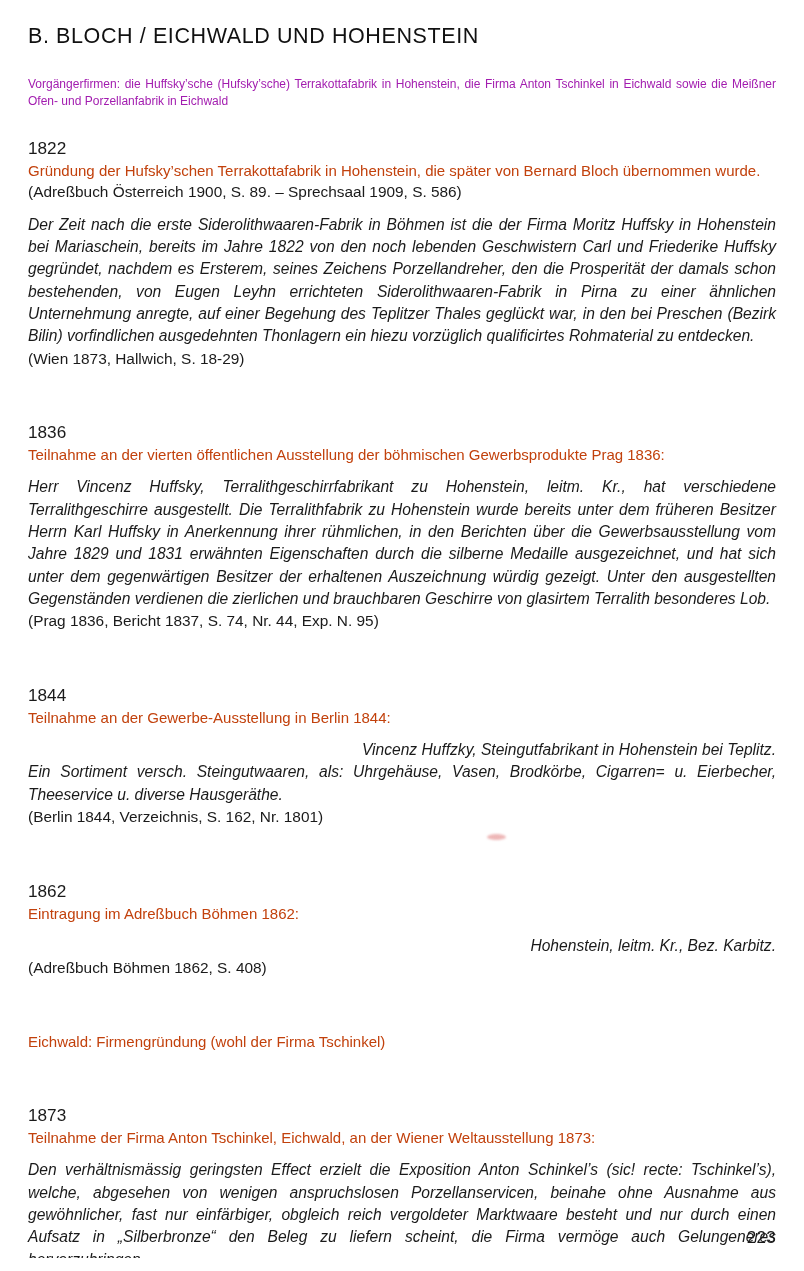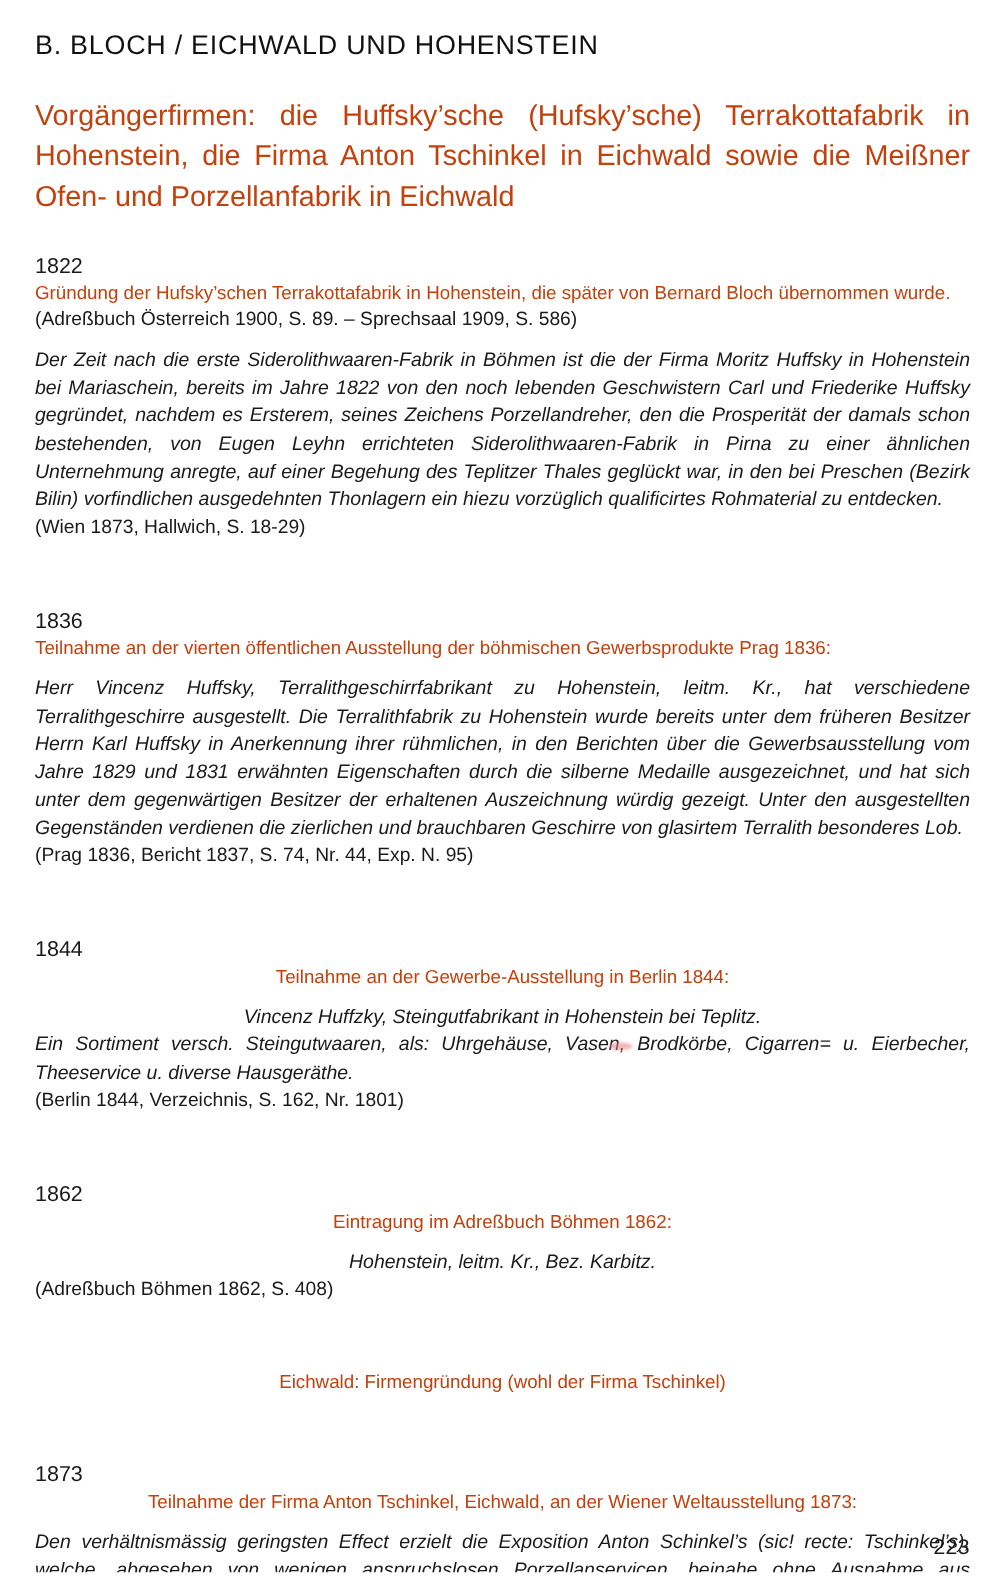--- a/index.html
+++ b/index.html
@@ -29,64 +29,64 @@
     font-size: 21.5px;
     font-weight: 400;
     letter-spacing: 0.6px;
     margin: 0 0 26px 0;
     line-height: 1.2;
     color: #111;
     white-space: pre;
   }
 
   .intro {
-    font-size: 23px;
+    font-size: 12px;
     line-height: 1.42;
     text-align: justify;
     text-justify: inter-word;
     margin: 0 0 27px 0;
-    color: #c2410c;
+    color: #a21caf;
     hyphens: none;
   }
 
   .entry {
     margin: 17px 0 10px 0;
   }
   .entry-year {
     font-size: 17.2px;
     line-height: 1.34;
     margin: 0;
     color: #1a1a1a;
   }
   .entry-lead {
     font-size: 15px;
     line-height: 1.42;
     text-align: justify;
     margin: 0;
     color: #c2410c;
   }
   .entry-lead.nojust {
-    text-align: center;
+    text-align: left;
   }
   .entry-source {
     font-size: 15.4px;
     line-height: 1.4;
     margin: 0;
     color: #1a1a1a;
   }
   .quote {
     font-style: italic;
     font-size: 15.6px;
     line-height: 1.43;
     text-align: justify;
     margin: 0;
     color: #1a1a1a;
   }
   .quote.nojust {
-    text-align: center;
+    text-align: right;
   }
   .gap-sm { height: 11px; }
   .gap-entry { height: 25px; }
 
   .smudge {
     position: absolute;
     left: 487px;
     top: 834px;
     width: 19px;
     height: 6px;

